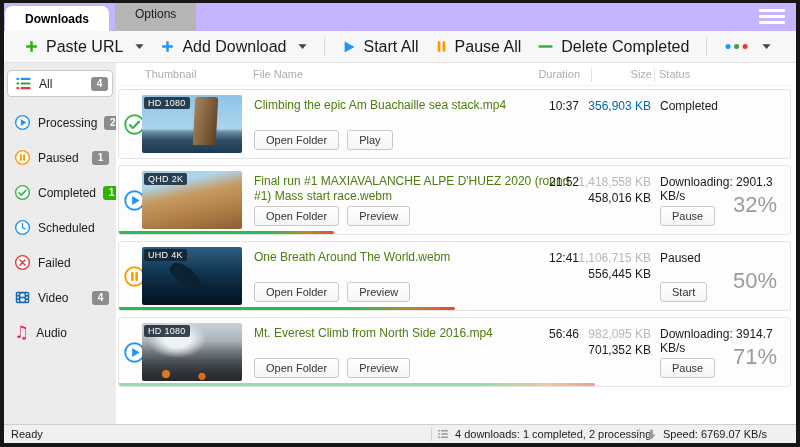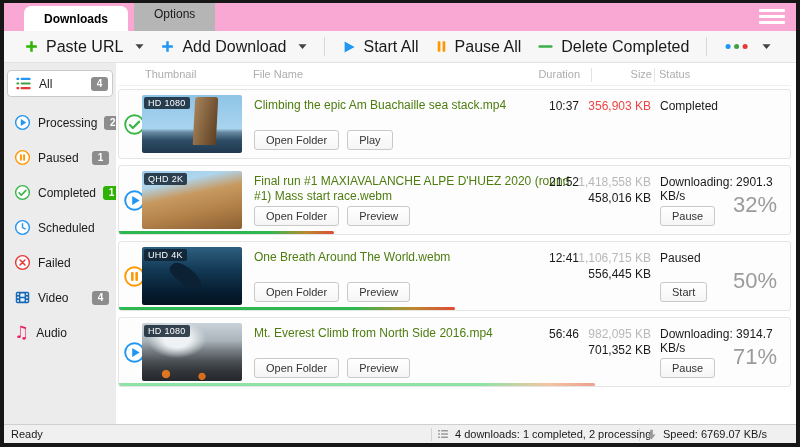--- a/index.html
+++ b/index.html
@@ -3,22 +3,22 @@
 <meta charset="utf-8">
 <style>
   * { box-sizing: border-box; margin: 0; padding: 0; }
   html,body { width:800px; height:447px; background:#fff; }
   body { font-family:"Liberation Sans", sans-serif; }
 
   .window { width:800px; height:447px; border:4px solid #161616; border-top-width:3px;
             background:#fff; display:flex; flex-direction:column; overflow:hidden; }
 
   
-  .tabstrip { height:28px; background:#f9a8d4; display:flex; align-items:flex-end;
-              padding-left:20px; position:relative; flex:0 0 auto; }
+  .tabstrip { height:28px; background:#c4b5fd; display:flex; align-items:flex-end;
+              padding-left:1px; position:relative; flex:0 0 auto; }
   .tab { height:34px; padding:0 20px; display:flex; align-items:center; font-size:12px;
          border-radius:7px 7px 0 0; margin-right:6px; cursor:pointer; }
   .tab.active { background:#fff; font-weight:bold; color:#000; height:25px; }
   .tab.inactive { background:#b5b5b5; color:#1a1a1a; }
   .hamburger { position:absolute; right:11px; top:6px; width:26px; cursor:pointer; }
   .hamburger span { display:block; height:3px; background:#fff; margin-bottom:3px; border-radius:1px; }
 
   
   .toolbar { height:32px; background:#f7f7f7; border-bottom:1px solid #e2e2e2;
              display:flex; align-items:center; padding-left:12px; flex:0 0 auto; }
@@ -71,21 +71,21 @@
                radial-gradient(ellipse at 35% 28%, #eef2f4 0 14%, transparent 32%),
                linear-gradient(180deg,#c9d2d8 0%,#aab4ba 30%,#757d83 48%,#4b5055 66%,#31353a 84%,#23262a 100%); }
   .fname { position:absolute; left:135px; top:8px; width:330px; font-size:12px;
            color:#4d7c0f; line-height:15px; }
   .fbtns { position:absolute; left:135px; bottom:8px; display:flex; gap:8px; }
   .btn { font-family:inherit; font-size:11px; color:#333;
          background:linear-gradient(#ffffff,#f5f5f5); border:1px solid #c9c9c9;
          border-radius:3px; padding:3px 11px; cursor:pointer; white-space:nowrap; }
   .dur  { position:absolute; top:9px; right:211px; font-size:12px; color:#1a1a1a; }
   .size1 { position:absolute; top:9px; right:139px; font-size:12px; color:#b8b8b8; }
-  .size1.dark { color:#ef4444; }
+  .size1.dark { color:#0369a1; }
   .size2 { position:absolute; top:25px; right:139px; font-size:12px; color:#1a1a1a; }
   .stat { position:absolute; top:9px; left:541px; font-size:12px; color:#1a1a1a; }
   .pct  { position:absolute; top:26px; right:13px; font-size:22px; color:#9b9b9b; }
   .sbtn { position:absolute; bottom:8px; left:541px; }
   .progress { position:absolute; left:0; bottom:0; height:3px; border-radius:0 2px 2px 0;
               background:linear-gradient(90deg,#2eb852 0%,#2eb852 70%,#b98a2f 87%,#e04b35 100%); }
   .progress.muted { background:linear-gradient(90deg,#8fe2a6 0%,#8fe2a6 76%,#f2c6a0 90%,#ef9f92 100%); }
 
   
   .statusbar { height:19px; background:#f0f0f0; border-top:1px solid #cfcfcf; position:relative;

